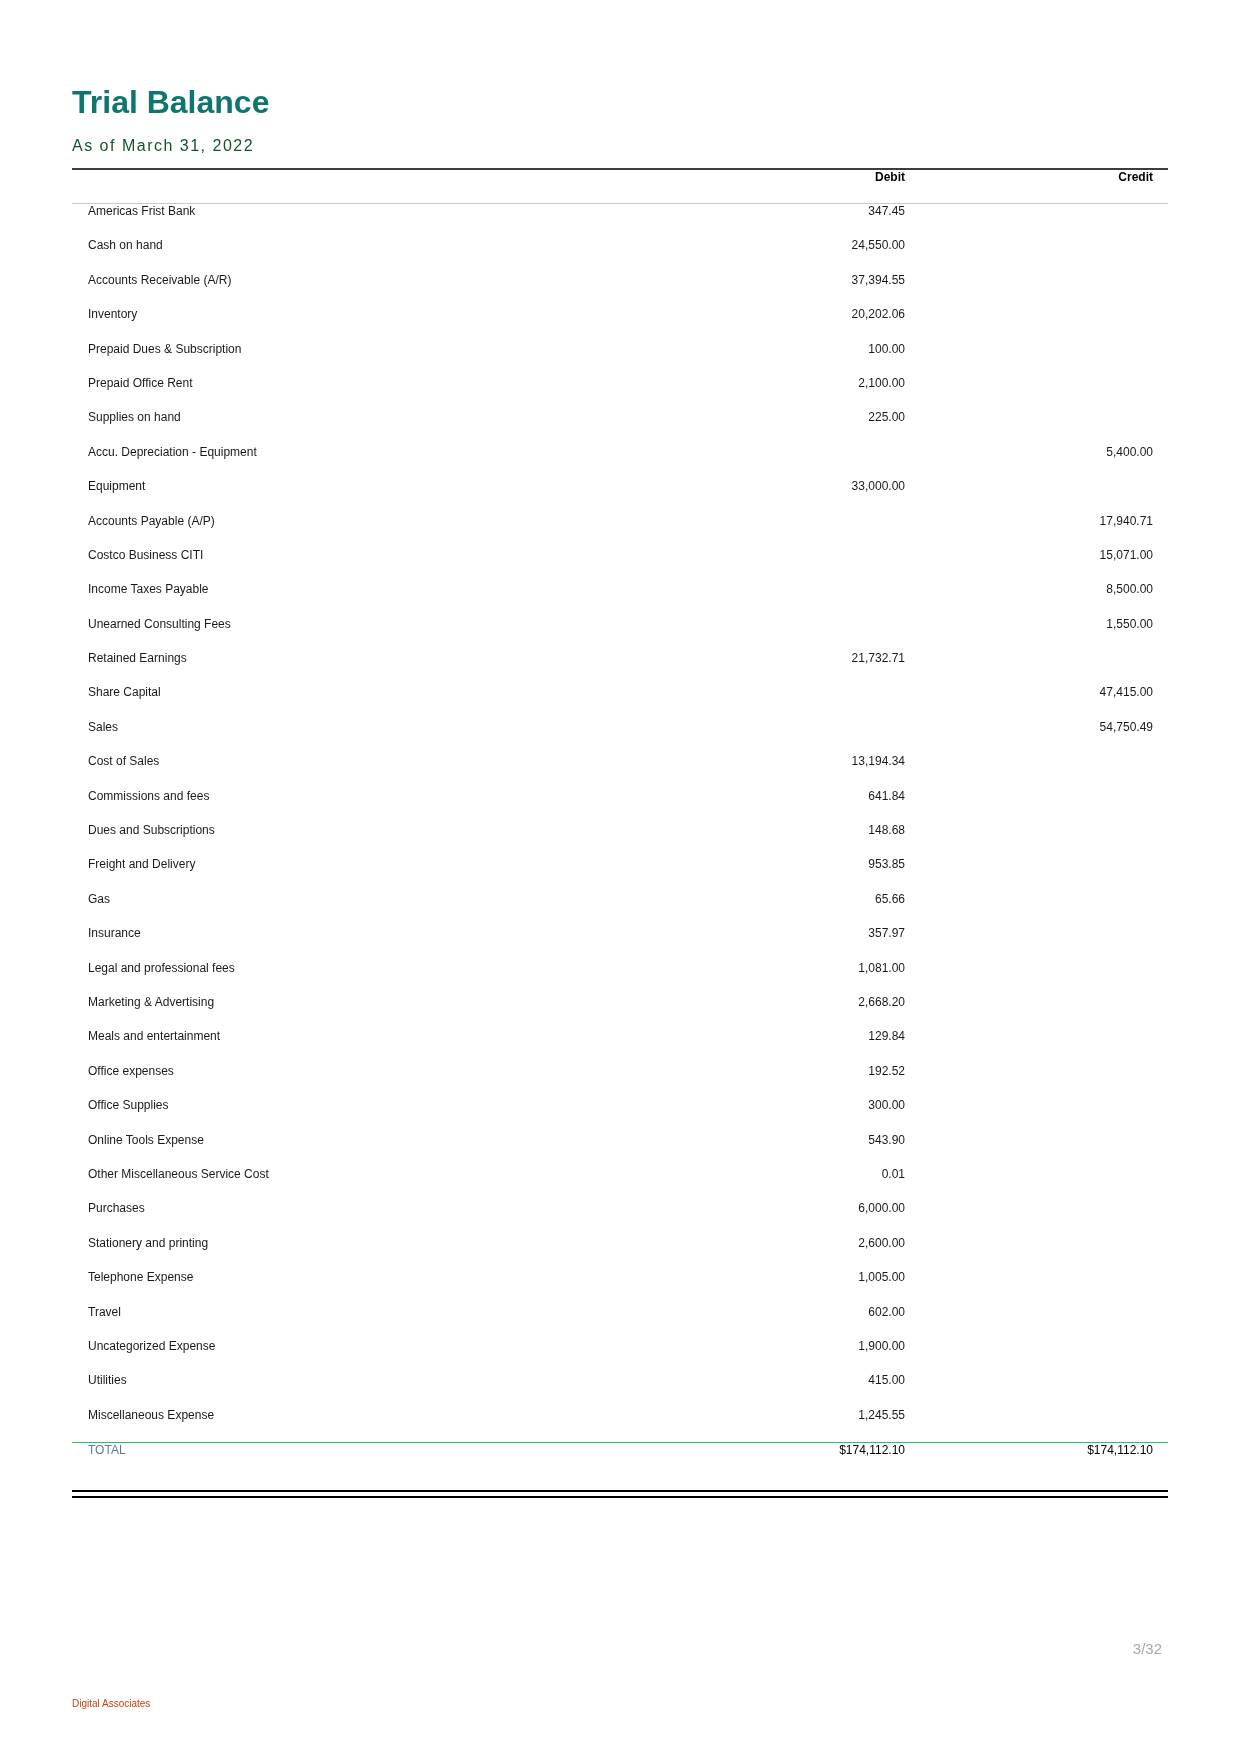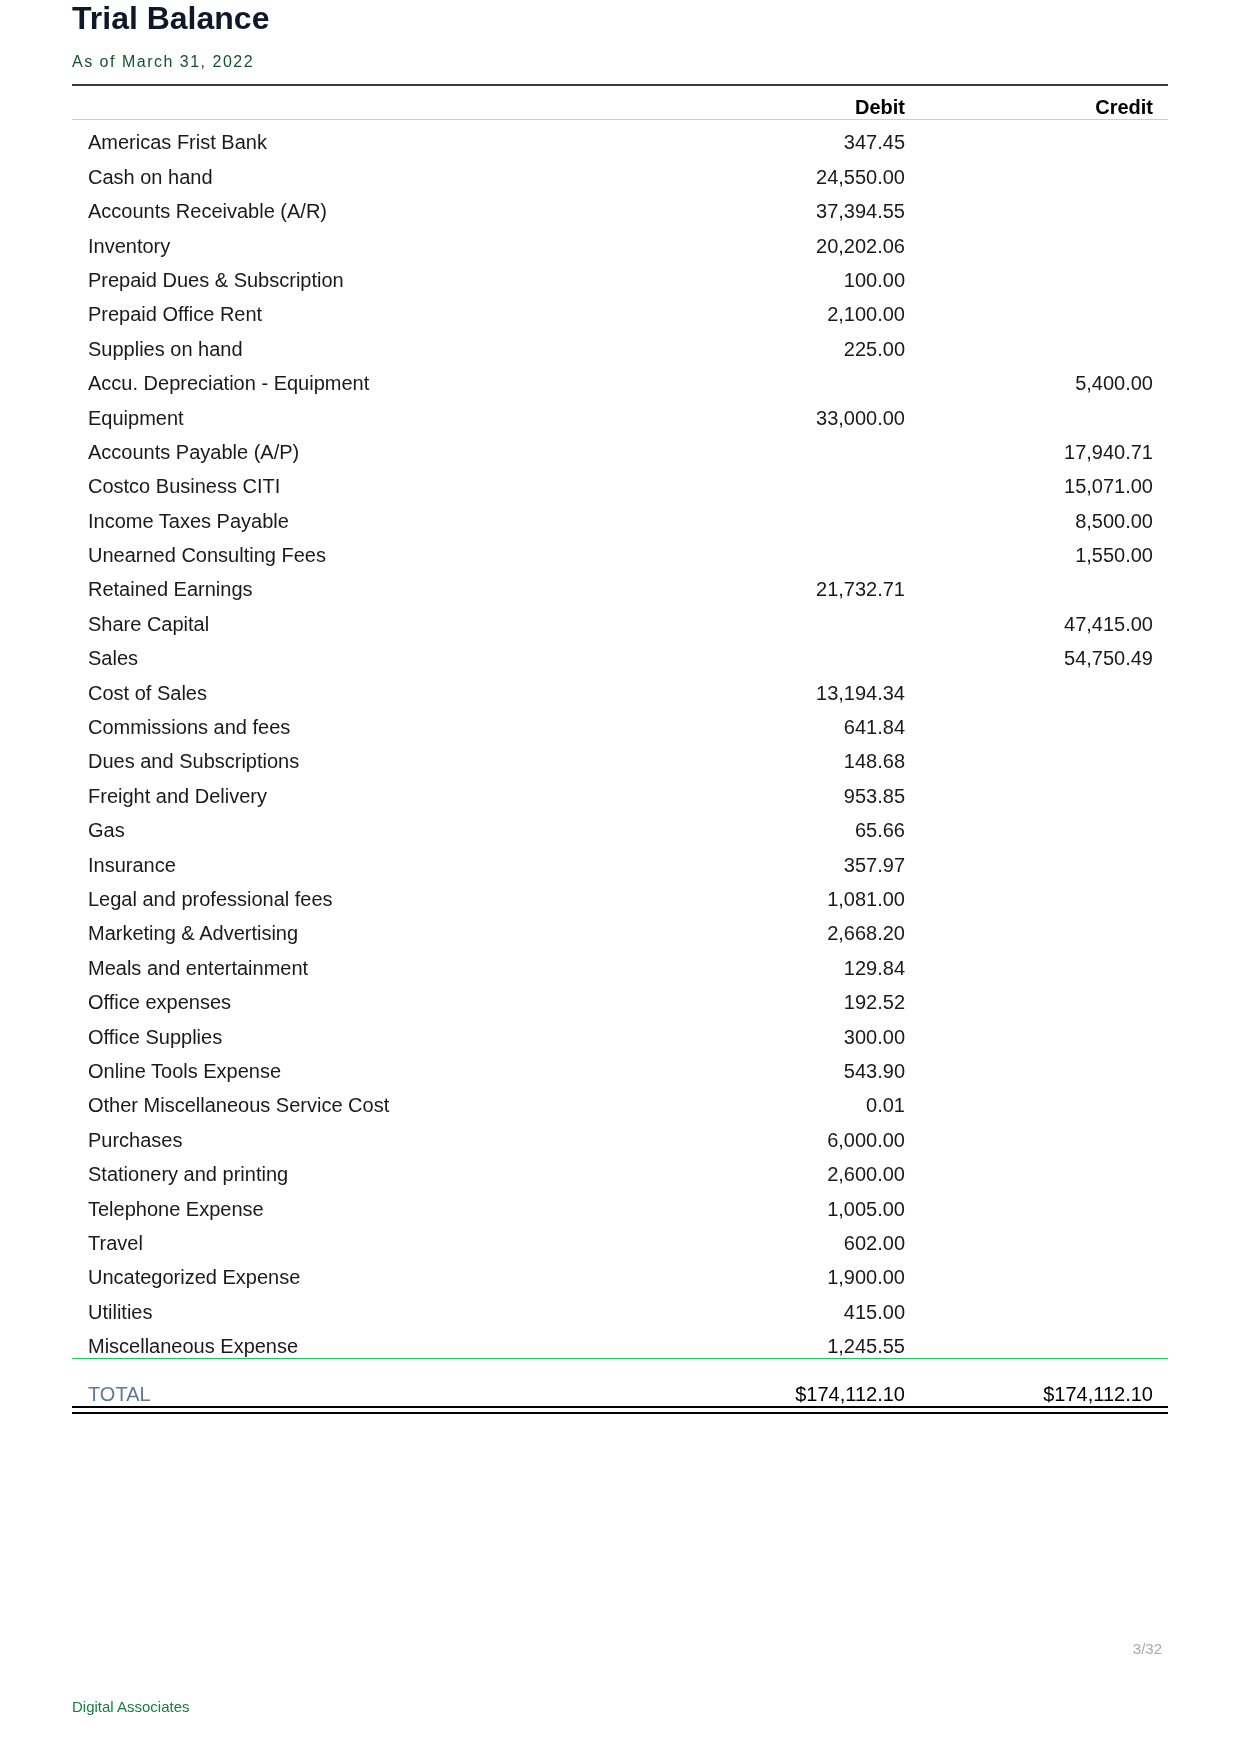--- a/index.html
+++ b/index.html
@@ -7,45 +7,46 @@
   .page {
     position:relative;
     width:1240px; height:1755px;
     background:#ffffff;
     font-family:"Liberation Sans", sans-serif;
     color:#1a1a1a;
     overflow:hidden;
   }
   .content { padding:0 72px; }
   .title {
+    padding-top:84px;
     font-size:32px; line-height:36px;
-    font-weight:bold; color:#0f172a;
+    font-weight:bold; color:#0f766e;
   }
   .subtitle {
     margin-top:16px;
     font-size:16px; line-height:19px;
     color:#14532d; letter-spacing:1.5px;
   }
   .rule-top { margin-top:13px; border-top:2px solid #3d3d3d; }
-  .trow { display:flex; align-items:flex-end; height:34.4px; font-size:20px; }
+  .trow { display:flex; align-items:flex-start; height:34.4px; font-size:12px; }
   .thead { height:34px; font-weight:bold; color:#000; border-bottom:1px solid #cccccc; }
   .col-label  { flex:1; padding-left:16px; white-space:nowrap; }
   .col-debit  { width:230px; text-align:right; white-space:nowrap; }
   .col-credit { width:263px; text-align:right; padding-right:15px; white-space:nowrap; }
   .total-row { border-top:1px solid #22c55e; height:48px; }
   .total-label { color:#5d7b99; }
   .total-value { font-weight:normal; color:#000; }
   .double-rule {
     height:8px;
     border-top:2.5px solid #000;
     border-bottom:2.5px solid #000;
   }
   .footer-left {
     position:absolute; left:72px; top:1698px;
-    font-size:15px; color:#15803d;
+    font-size:10px; color:#c2410c;
   }
   .footer-right {
     position:absolute; right:78px; top:1640px;
     font-size:15px; color:#a8a8a8;
   }
 </style>
 </head>
 <body>
 
 <div class="page">

